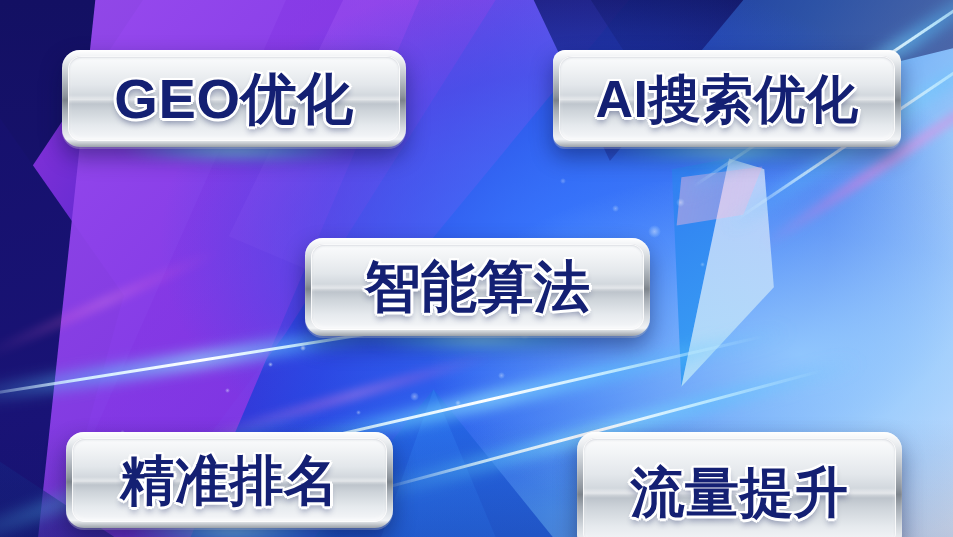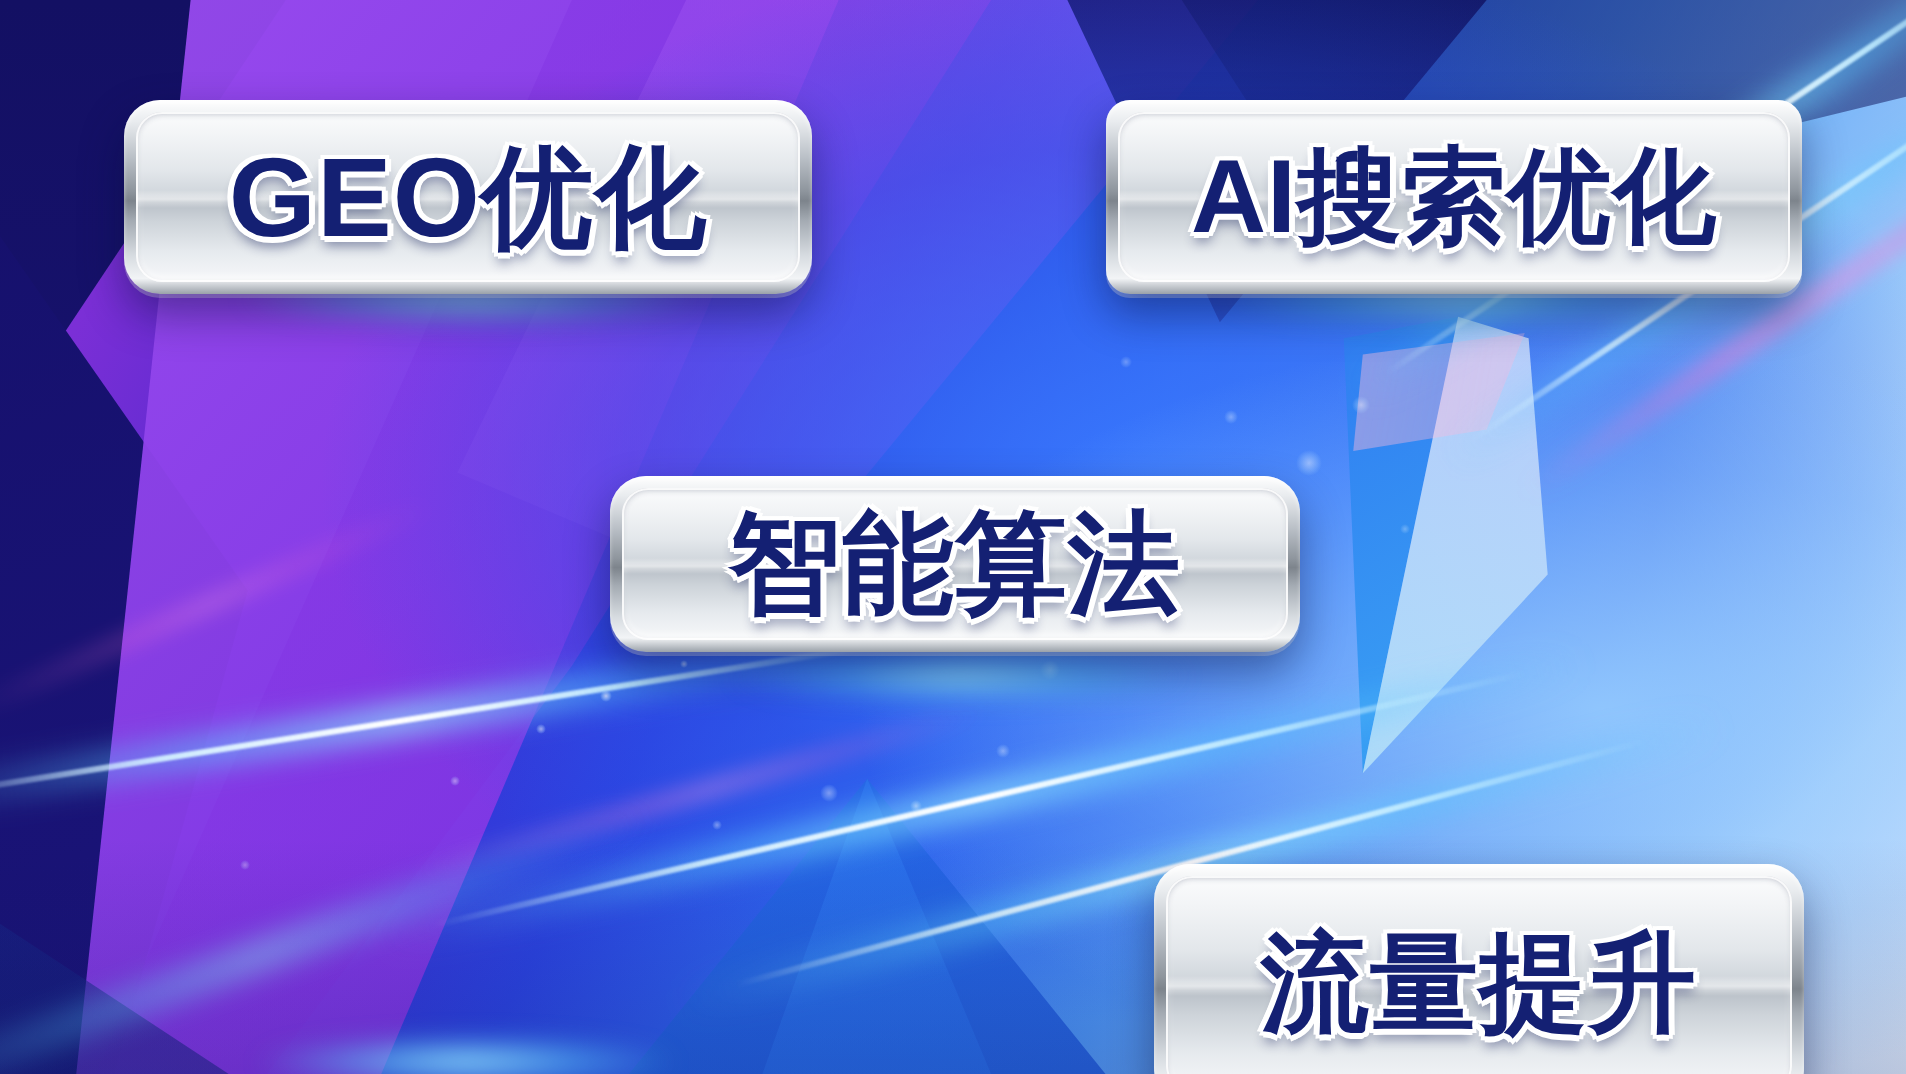--- a/index.html
+++ b/index.html
@@ -318,26 +318,31 @@
       <span class="plate-label" style="font-size:56px;">GEO优化</span>
     </div>
   </div>
 
   <div class="plate" style="left:553px; top:50px; width:348px; height:97px;border-radius:12px;">
     <div class="plate-inner">
       <span class="plate-label" style="font-size:52px;">AI搜索优化</span>
     </div>
   </div>
 
-  <div class="plate" style="left:305px; top:238px; width:345px; height:88px;">
+  <div class="plate" style="left:305px; top:238px; width:345px; height:98px;">
     <div class="plate-inner">
       <span class="plate-label" style="font-size:56px;">智能算法</span>
     </div>
   </div>
 
+  <div class="plate" style="left:66px; top:432px; width:327px; height:96px;">
+    <div class="plate-inner">
+      <span class="plate-label" style="font-size:54px;">精准排名</span>
+    </div>
+  </div>
 
   <div class="plate" style="left:577px; top:432px; width:325px; height:120px;">
     <div class="plate-inner">
       <span class="plate-label" style="font-size:54px;">流量提升</span>
     </div>
   </div>
 
 </div>
 
 </body></html>

